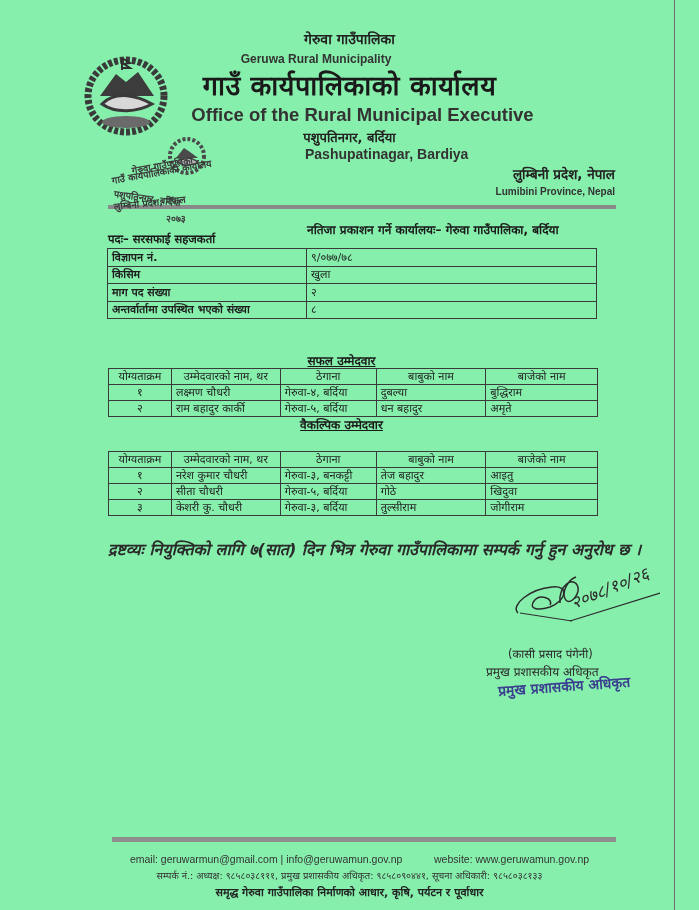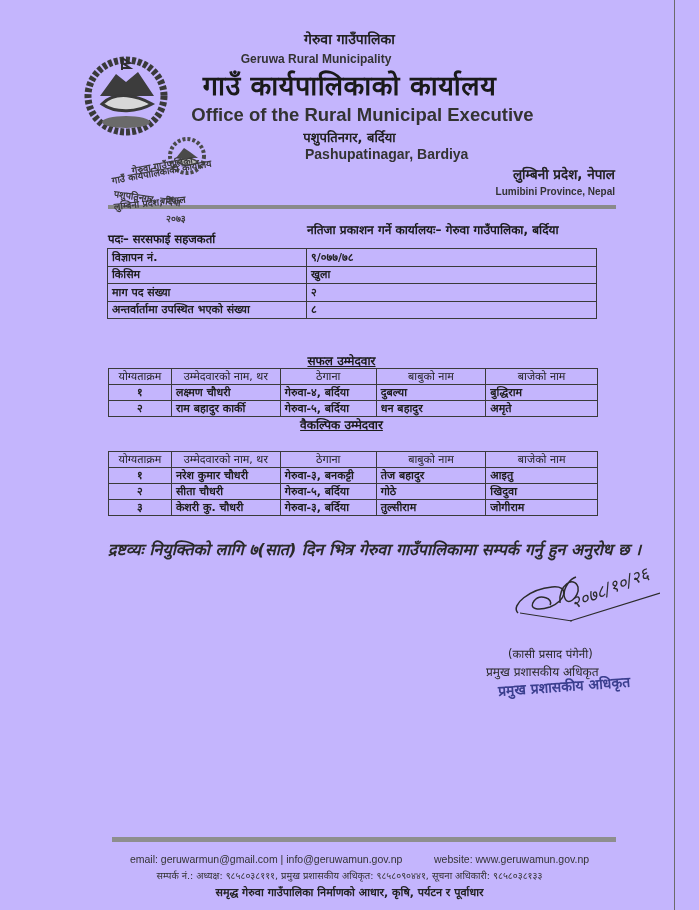--- a/index.html
+++ b/index.html
@@ -1,18 +1,18 @@
 <!DOCTYPE html>
 <html><head>
 <meta charset="utf-8">
 <style>
   * { box-sizing: border-box; margin: 0; padding: 0; }
   html, body { width: 699px; height: 910px; background: #ebebeb; overflow: hidden; }
   body { position: relative; font-family: "DejaVu Sans", sans-serif; color: #1e1e1e; }
-  .page { position: absolute; left: 0; top: 0; width: 699px; height: 910px; background: #c4b5fd; }
+  .page { position: absolute; left: 0; top: 0; width: 699px; height: 910px; background: #86efac; }
   .edge-line { position: absolute; left: 674px; top: 0; width: 1px; height: 910px; background: #6b6b6b; }
 
   
   .emblem { position: absolute; left: 82px; top: 52px; width: 88px; height: 84px; }
   .h-np-small { position: absolute; left: 0; width: 699px; text-align: center; top: 29px; font-size: 14px; font-weight: bold; color: #222; }
   .h-en-small { position: absolute; left: 0; width: 632px; text-align: center; top: 52px; font-size: 12px; font-weight: bold; color: #333; font-family: "Liberation Sans", sans-serif; }
   .h-np-big { position: absolute; left: 0; width: 699px; text-align: center; top: 66px; font-size: 27px; font-weight: bold; color: #1a1a1a; letter-spacing: 0.5px; }
   .h-en-big { position: absolute; left: 0; width: 699px; text-align: center; top: 104px; font-size: 18.5px; font-weight: bold; color: #333; font-family: "Liberation Sans", sans-serif; padding-left: 26px; }
   .h-np-addr { position: absolute; left: 0; width: 699px; text-align: center; top: 128px; font-size: 13px; font-weight: bold; color: #222; }
   .h-en-addr { position: absolute; left: 305px; top: 146px; font-size: 14px; font-weight: bold; color: #333; font-family: "Liberation Sans", sans-serif; }
@@ -27,21 +27,21 @@
   .stamp-l1 { left: 22px; top: 34px; transform: rotate(-10deg); }
   .stamp-l2 { left: 2px; top: 44px; transform: rotate(-10deg); }
   .stamp-l3 { left: 4px; top: 57px; transform: rotate(8deg); }
   .stamp-l4 { left: 4px; top: 70px; transform: rotate(-6deg); }
   .stamp-l5 { left: 56px; top: 82px; }
 
   
   .post-line { position: absolute; left: 108px; top: 231px; font-size: 11.5px; font-weight: bold; color: #1a1a1a; }
   .office-line { position: absolute; left: 307px; top: 221px; font-size: 12px; font-weight: bold; color: #1a1a1a; }
   table { border-collapse: collapse; position: absolute; }
-  td, th { border: 1px solid #3a3a3a; font-size: 11px; height: 15px; line-height: 13px; padding: 0 4px; font-weight: bold; white-space: nowrap; }
+  td, th { border: 1px solid #3a3a3a; font-size: 11px; height: 15px; line-height: 13px; padding: 0 4px; font-weight: normal; white-space: nowrap; }
   .info-table { left: 107px; top: 248px; width: 490px; }
   .info-table td.lbl { width: 199px; font-weight: bold; }
   .info-table td { height: 17.5px; }
 
   .sec-title { position: absolute; left: 0; width: 683px; text-align: center; font-size: 12px; font-weight: bold; text-decoration: underline; color: #1a1a1a; }
   .t1-title { top: 352px; }
   .t2-title { top: 416px; }
   .cand-table { left: 108px; width: 490px; }
   .t1 { top: 368px; }
   .t2 { top: 451px; }

